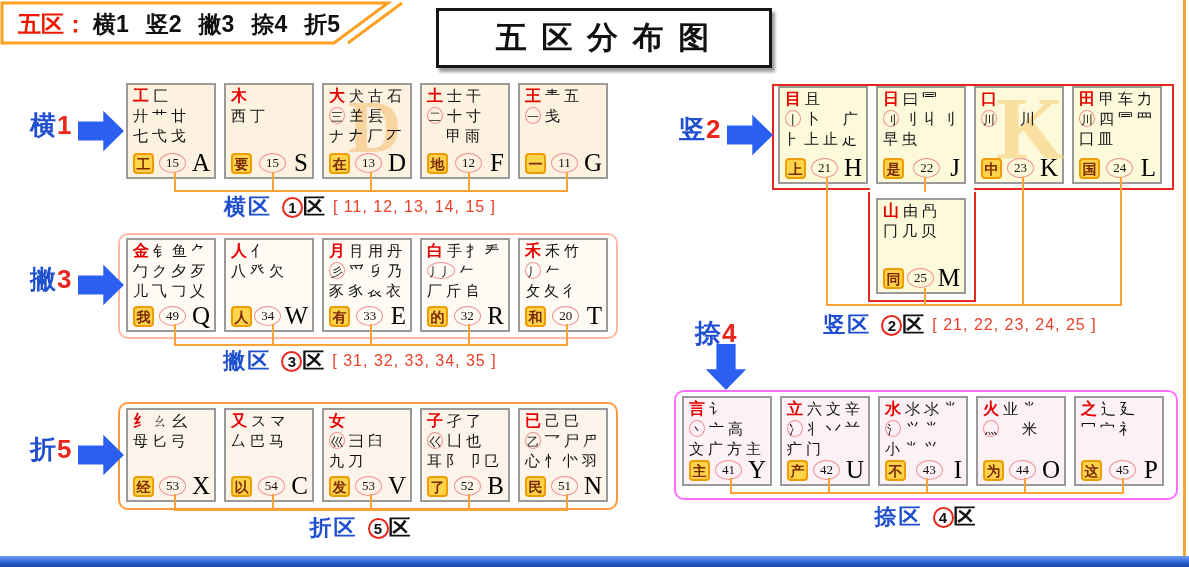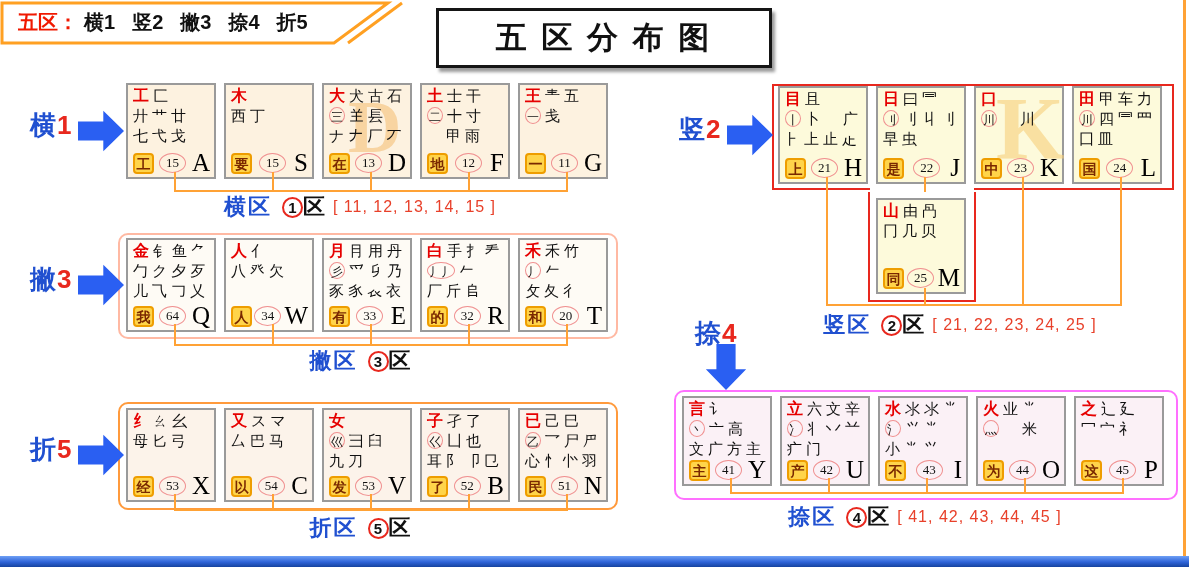--- a/index.html
+++ b/index.html
@@ -1,19 +1,19 @@
 <!DOCTYPE html>
 <html><head>
 <meta charset="utf-8">
 <style>
   html,body{margin:0;padding:0}
   .page{position:relative;width:1189px;height:567px;background:#ffffff;overflow:hidden;
         font-family:"Liberation Sans",sans-serif;color:#111}
   #diagram{position:absolute;left:0;top:0;width:100%;height:100%}
-  .banner-text{position:absolute;left:18px;top:9px;font-size:20px;font-weight:bold;white-space:nowrap}
+  .banner-text{position:absolute;left:18px;top:9px;font-size:23px;font-weight:bold;white-space:nowrap}
   .banner-text .bp{color:#F01800;margin-right:6px}
   .bitem{margin-right:17px;color:#111}
   .title-box{position:absolute;left:436px;top:8px;width:330px;height:54px;border:3px solid #151515;
              background:#fff;box-shadow:3px 4px 3px #9b9b9b;display:flex;align-items:center;justify-content:center}
   .title-box span{font-size:31px;font-weight:bold;letter-spacing:3px}
   .card{position:absolute;border:2px solid #9a9a9a;box-sizing:border-box}
   .crow{display:flex;gap:4px;padding:1px 0 0 5px;font-size:15px;line-height:19px;align-items:center}
   .crow span{min-width:15px;text-align:center;display:inline-block}
   .redch{color:#E60000;font-weight:bold;font-size:16px}
   .circ{display:inline-flex;align-items:center;justify-content:center;min-width:16px;height:17px;
@@ -331,21 +331,21 @@
           </div>
           <div class="crow">
             <span>儿</span>
             <span>⺄</span>
             <span>𠃌</span>
             <span>乂</span>
           </div>
         </div>
         <div class="cbot">
           <span class="badge">我</span>
-          <span class="knum">64</span>
+          <span class="knum">49</span>
           <span class="kletter">Q</span>
         </div>
       </div>
       <div class="card" style="left: 224px; top: 238px; width: 90px; height: 94px; background: rgb(254, 251, 245);">
         <div class="rows">
           <div class="crow">
             <span class="redch">人</span>
             <span>亻</span>
           </div>
           <div class="crow">
@@ -439,20 +439,21 @@
       <div class="vline" style="left: 370px; top: 324px; width: 2px; height: 20px; background: rgb(255, 162, 53);"></div>
       <div class="vline" style="left: 468px; top: 324px; width: 2px; height: 20px; background: rgb(255, 162, 53);"></div>
       <div class="vline" style="left: 566px; top: 324px; width: 2px; height: 20px; background: rgb(255, 162, 53);"></div>
       <div class="hline" style="left: 174px; top: 344px; width: 394px; height: 2px; background: rgb(255, 162, 53);"></div>
       <div class="glabel" style="left: 30px; top: 262px;"><span class="gc">撇</span><span class="gn">3</span></div>
       <div class="arrow arrow-r" style="left: 78px; top: 261px; background: rgb(42, 95, 242);"></div>
       <div class="zone-label" style="left: 150px; top: 346px; width: 420px;">
         <span class="zname">撇区</span>
         <span class="zcirc">3</span>
         <span class="zqu">区</span>
+        <span class="zcodes">[ 31, 32, 33, 34, 35 ]</span>
       </div>
       <div class="outline" style="left: 674px; top: 390px; width: 504px; height: 110px; border-color: rgb(255, 112, 255);"></div>
       <div class="card" style="left: 682px; top: 396px; width: 90px; height: 90px; background: rgb(251, 241, 246);">
         <div class="rows">
           <div class="crow">
             <span class="redch">言</span>
             <span>讠</span>
           </div>
           <div class="crow">
             <span class="circ">丶</span>
@@ -565,21 +566,20 @@
       <div class="vline" style="left: 926px; top: 478px; width: 2px; height: 14px; background: rgb(255, 162, 53);"></div>
       <div class="vline" style="left: 1024px; top: 478px; width: 2px; height: 14px; background: rgb(255, 162, 53);"></div>
       <div class="vline" style="left: 1122px; top: 478px; width: 2px; height: 14px; background: rgb(255, 162, 53);"></div>
       <div class="hline" style="left: 730px; top: 492px; width: 394px; height: 2px; background: rgb(255, 162, 53);"></div>
       <div class="glabel" style="left: 695px; top: 316px;"><span class="gc">捺</span><span class="gn">4</span></div>
       <div class="arrow arrow-d" style="left: 702px; top: 344px; background: rgb(42, 95, 242);"></div>
       <div class="zone-label" style="left: 690px; top: 502px; width: 470px;">
         <span class="zname">捺区</span>
         <span class="zcirc">4</span>
         <span class="zqu">区</span>
-        <span class="zcodes">[ 41, 42, 43, 44, 45 ]</span>
       </div>
       <div class="outline" style="left: 118px; top: 402px; width: 500px; height: 108px; border-color: rgb(255, 154, 60);"></div>
       <div class="card" style="left: 126px; top: 408px; width: 90px; height: 94px; background: rgb(252, 243, 234);">
         <div class="rows">
           <div class="crow">
             <span class="redch">纟</span>
             <span>ㄠ</span>
             <span>幺</span>
           </div>
           <div class="crow">

